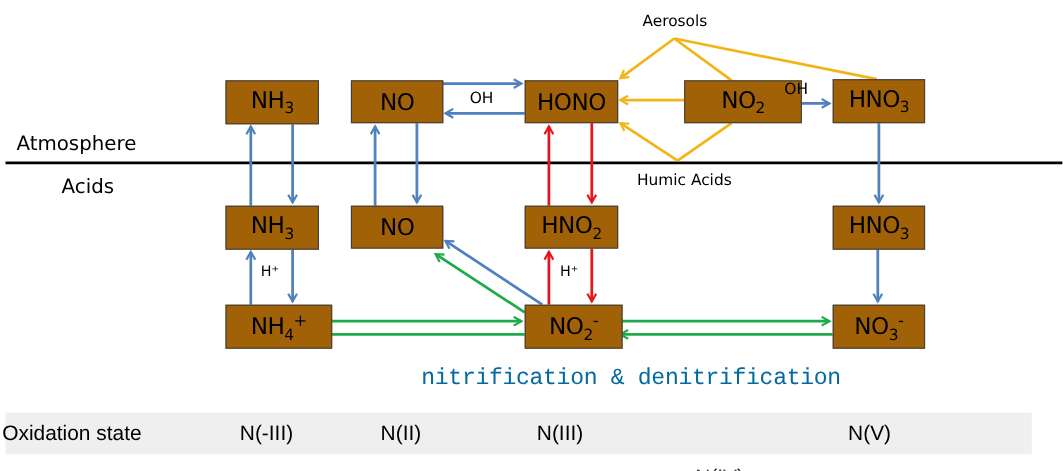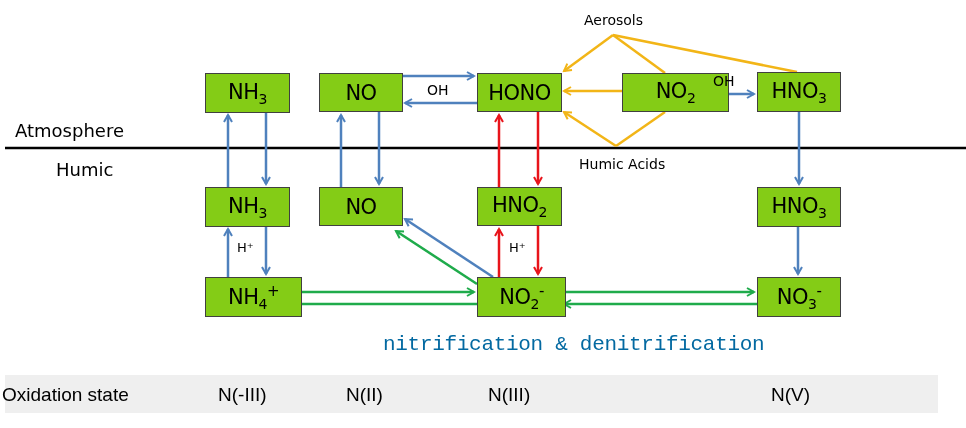--- a/index.html
+++ b/index.html
@@ -1,18 +1,18 @@
 <!DOCTYPE html>
 <html><head>
 <meta charset="utf-8">
 <style>
   html,body{margin:0;padding:0;background:#fff;}
   body{width:966px;height:428px;position:relative;overflow:hidden;font-family:"Liberation Sans",sans-serif;color:#000;}
   svg{position:absolute;left:0;top:0;}
-  .box{position:absolute;border:1.3px solid #404040;background:#84cc16;box-sizing:border-box;display:flex;align-items:center;justify-content:center;font-size:21px;font-family:"DejaVu Sans",sans-serif;letter-spacing:-0.5px;}
+  .box{position:absolute;border:1.3px solid #404040;background:#a16207;box-sizing:border-box;display:flex;align-items:center;justify-content:center;font-size:21px;font-family:"DejaVu Sans",sans-serif;letter-spacing:-0.5px;}
   .box sub{font-size:14px;vertical-align:-5px;}
   .box sup{font-size:15px;vertical-align:8px;}
   .lbl{position:absolute;font-family:"DejaVu Sans",sans-serif;white-space:nowrap;}
   .side{font-size:18px;}
   .small{font-size:14px;}
   .hplus{font-size:13px;}
   .caption{position:absolute;left:383px;top:333px;color:#0369a1;font-family:Liberation Mono, monospace;font-size:21px;letter-spacing:-0.3px;}
   .ox-bar{position:absolute;left:5px;top:375px;width:933px;height:38px;background:#efefef;}
   .ox{position:absolute;top:384px;font-family:"Liberation Sans",sans-serif;font-size:19px;}
 </style>
@@ -69,21 +69,21 @@
 
   <line x1="622" y1="91" x2="564" y2="91" stroke="#f2b517" stroke-width="2.5" marker-end="url(#ay)"></line>
   <polyline points="665,73 613,35" fill="none" stroke="#f2b517" stroke-width="2.5"></polyline>
   <polyline points="797,72 613,35" fill="none" stroke="#f2b517" stroke-width="2.5"></polyline>
   <line x1="613" y1="35" x2="564" y2="71" stroke="#f2b517" stroke-width="2.5" marker-end="url(#ay)"></line>
   <polyline points="665,112 616,146" fill="none" stroke="#f2b517" stroke-width="2.5"></polyline>
   <line x1="616" y1="146" x2="564" y2="112" stroke="#f2b517" stroke-width="2.5" marker-end="url(#ay)"></line>
 </svg>
 
 <div class="lbl side" style="left:15px;top:120px;">Atmosphere</div>
-<div class="lbl side" style="left:56px;top:159px;">Humic</div>
+<div class="lbl side" style="left:56px;top:159px;">Acids</div>
 
 <div class="box" style="left:205px;top:73px;width:85px;height:40px;">
     <span><span>NH</span><sub>3</sub></span>
   </div>
 <div class="box" style="left:319px;top:73px;width:84px;height:39px;">
     <span>NO</span>
   </div>
 <div class="box" style="left:477px;top:73px;width:85px;height:39px;">
     <span>HONO</span>
   </div>

